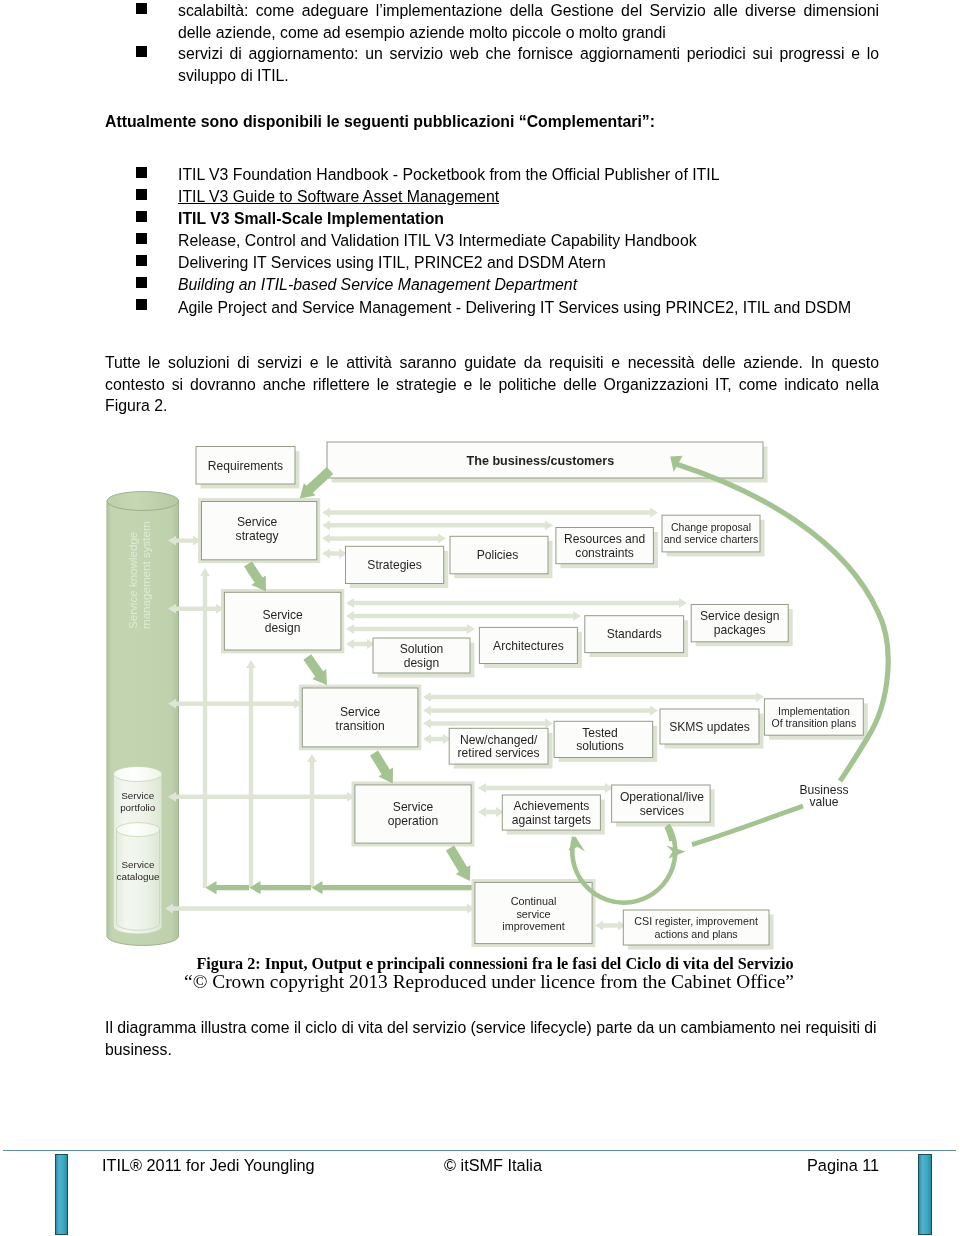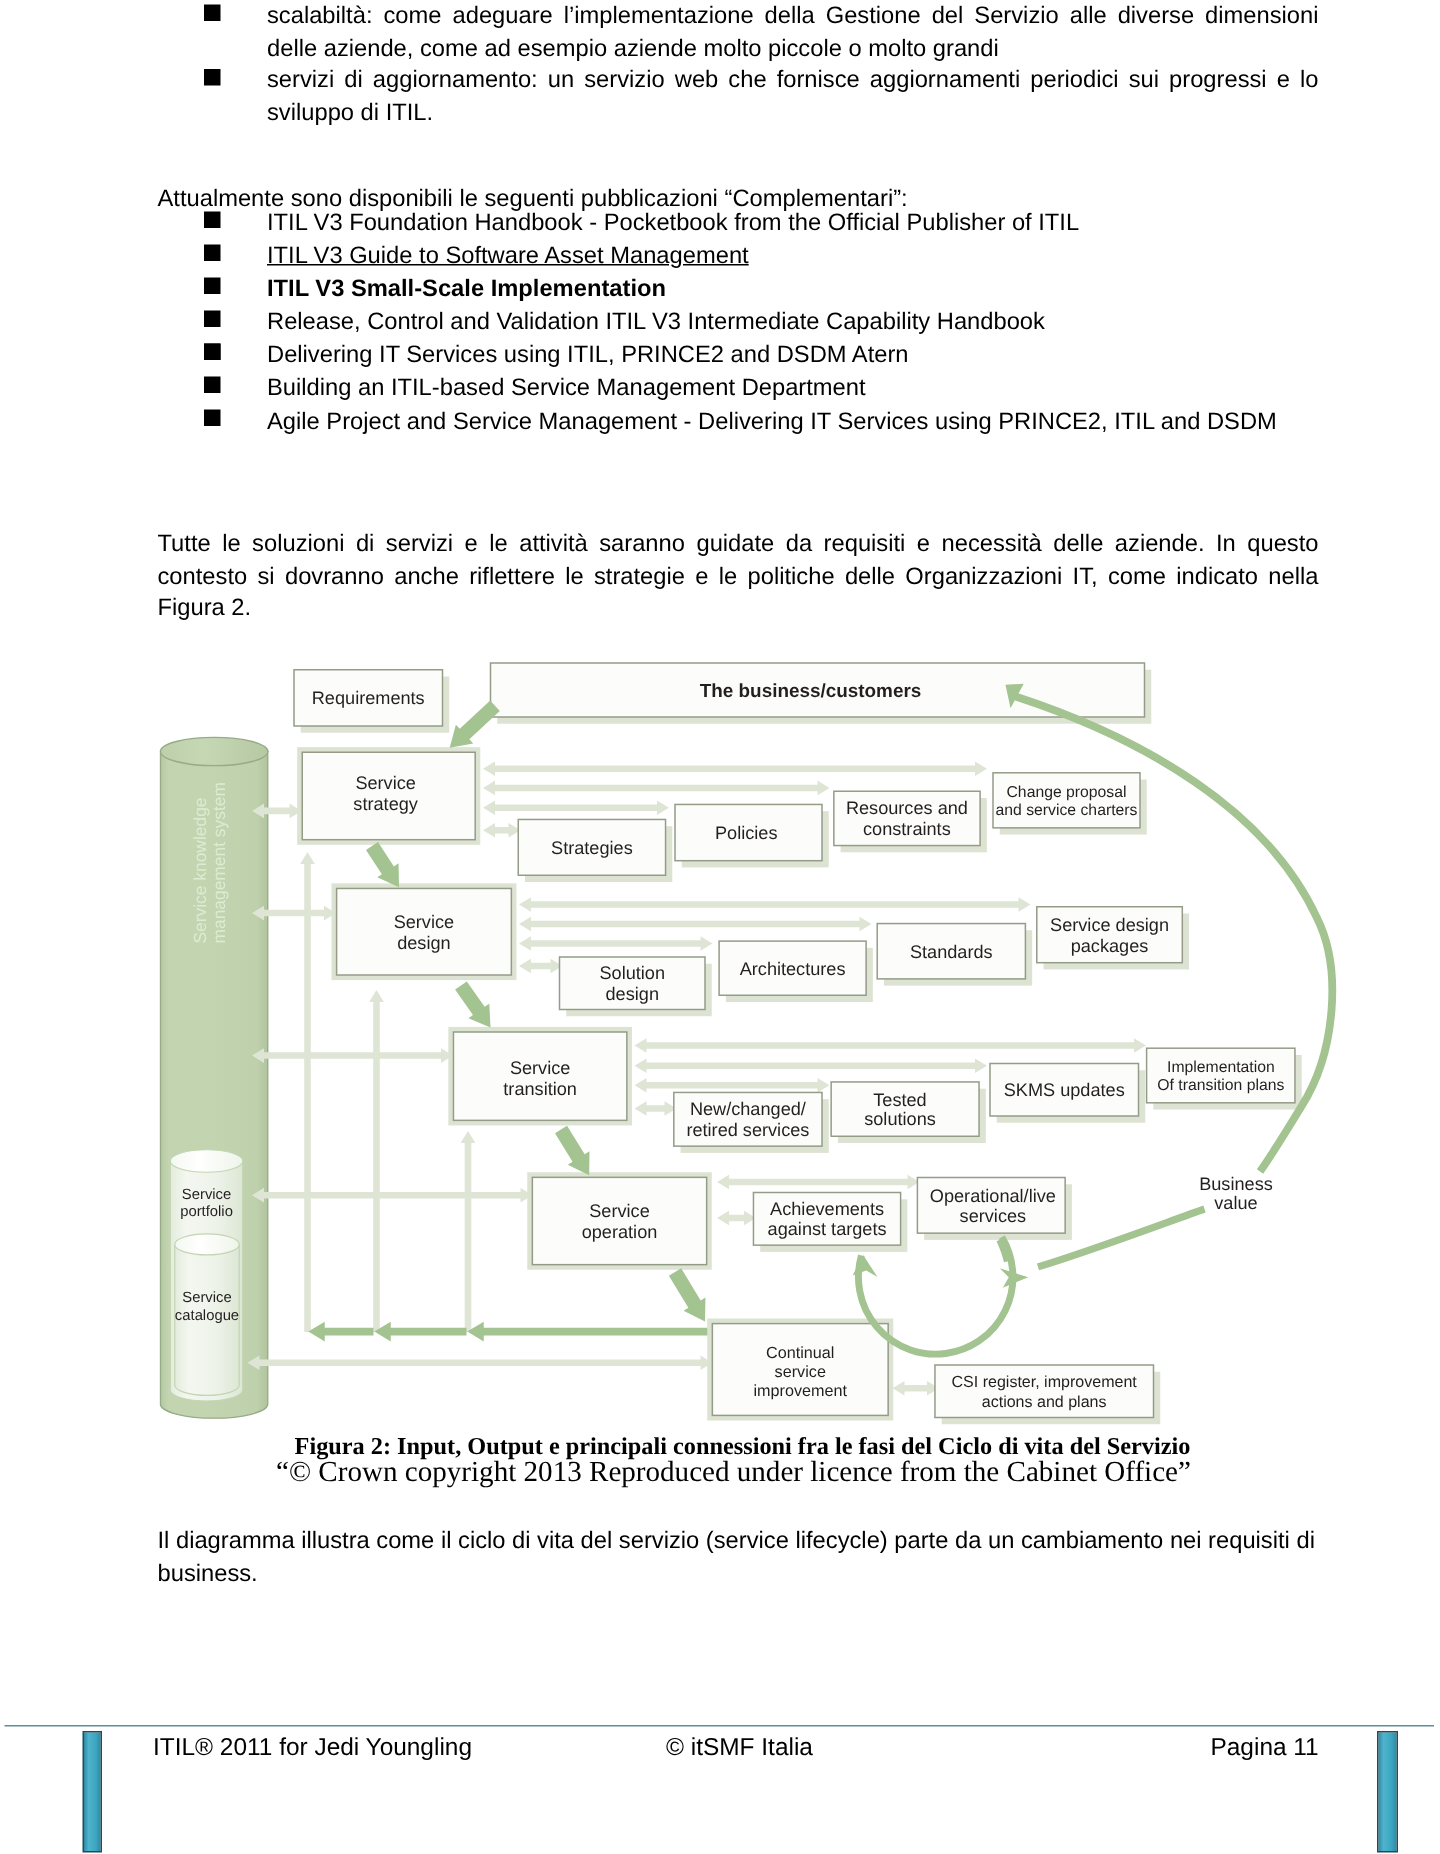--- a/index.html
+++ b/index.html
@@ -38,30 +38,30 @@
 </head>
 <body>
 
 <div class="page">
 
   <ul class="bl tblock just" id="bullets-top" style="left:105px;top:0px;width:774px;">
       <li style="padding-left: 73px; margin-bottom: 0px;"><span class="sq" style="left: 31px; top: 2.5px; width: 11px; height: 11px;"></span><span>scalabiltà: come adeguare l’implementazione della Gestione del Servizio alle diverse dimensioni delle aziende, come ad esempio aziende molto piccole o molto grandi</span></li>
       <li style="padding-left: 73px; margin-bottom: 0px;"><span class="sq" style="left: 31px; top: 2.5px; width: 11px; height: 11px;"></span><span>servizi di aggiornamento: un servizio web che fornisce aggiornamenti periodici sui progressi e lo sviluppo di ITIL.</span></li>
     </ul>
 
-  <div class="tblock" id="intro" style="left:105px;top:122px;width:774px;">Attualmente sono disponibili le seguenti pubblicazioni “Complementari”:</div>
-
-  <ul class="bl tblock" id="publications" style="left:105px;top:138px;width:800px;line-height:22.1px;">
+  <div class="tblock" id="intro" style="left:105px;top:111px;width:774px;font-weight:bold;">Attualmente sono disponibili le seguenti pubblicazioni “Complementari”:</div>
+
+  <ul class="bl tblock" id="publications" style="left:105px;top:164px;width:800px;line-height:22.1px;">
       <li style="padding-left: 73px; margin-bottom: 0px;"><span class="sq" style="left: 31px; top: 2.5px; width: 11px; height: 11px;"></span><span>ITIL V3 Foundation Handbook - Pocketbook from the Official Publisher of ITIL</span></li>
       <li style="padding-left: 73px; margin-bottom: 0px; text-decoration: underline;"><span class="sq" style="left: 31px; top: 2.5px; width: 11px; height: 11px;"></span><span>ITIL V3 Guide to Software Asset Management</span></li>
       <li style="padding-left: 73px; margin-bottom: 0px; font-weight: bold;"><span class="sq" style="left: 31px; top: 2.5px; width: 11px; height: 11px;"></span><span>ITIL V3 Small-Scale Implementation</span></li>
       <li style="padding-left: 73px; margin-bottom: 0px;"><span class="sq" style="left: 31px; top: 2.5px; width: 11px; height: 11px;"></span><span>Release, Control and Validation ITIL V3 Intermediate Capability Handbook</span></li>
       <li style="padding-left: 73px; margin-bottom: 0px;"><span class="sq" style="left: 31px; top: 2.5px; width: 11px; height: 11px;"></span></li>
       <li style="padding-left: 73px; margin-bottom: 0px;"><span class="sq" style="left: 31px; top: 2.5px; width: 11px; height: 11px;"></span><span>Delivering IT Services using ITIL, PRINCE2 and DSDM Atern</span></li>
-      <li style="padding-left: 73px; margin-bottom: 0px;"><span class="sq" style="left: 31px; top: 2.5px; width: 11px; height: 11px;"></span><span>Building an ITIL-based Service Management Department</span></li>
+      <li style="padding-left: 73px; margin-bottom: 0px; font-style: italic;"><span class="sq" style="left: 31px; top: 2.5px; width: 11px; height: 11px;"></span><span>Building an ITIL-based Service Management Department</span></li>
       <li style="padding-left: 73px; margin-bottom: 0px;"><span class="sq" style="left: 31px; top: 2.5px; width: 11px; height: 11px;"></span><span>Agile Project and Service Management - Delivering IT Services using PRINCE2, ITIL and DSDM</span></li>
     </ul>
 
   <div class="tblock just" id="paragraph" style="left:105px;top:352px;width:774px;">Tutte le soluzioni di servizi e le attività saranno guidate da requisiti e necessità delle aziende. In questo contesto si dovranno anche riflettere le strategie e le politiche delle Organizzazioni IT, come indicato nella Figura 2.</div>
 
   <div id="diagram">
 <svg id="fig" width="960" height="525" viewBox="0 0 960 525" xmlns="http://www.w3.org/2000/svg" font-family="Liberation Sans, sans-serif">
 <defs>
  <linearGradient id="cylBody" x1="0" y1="0" x2="1" y2="0">
   <stop offset="0" stop-color="#b6c9a3"></stop>

